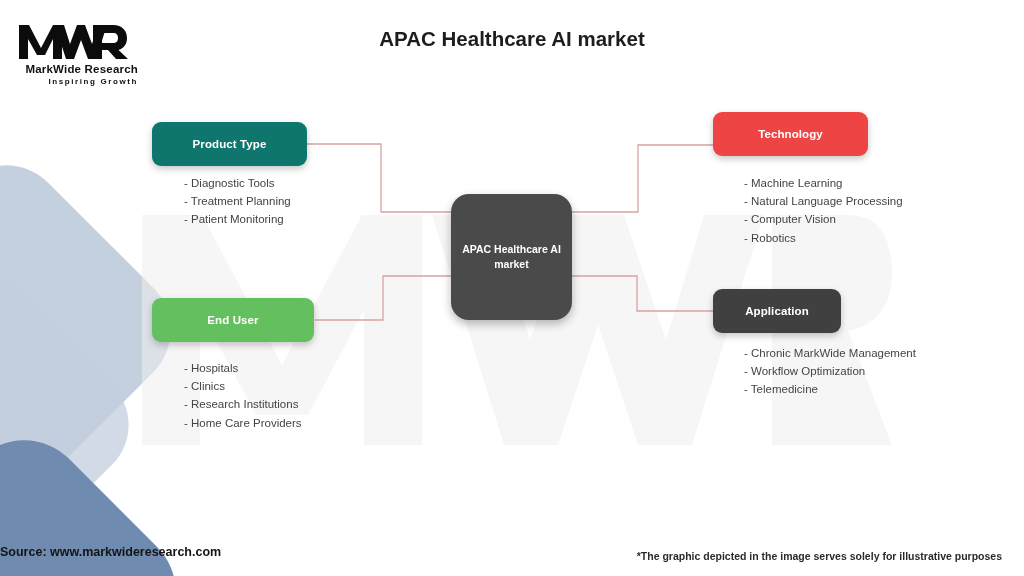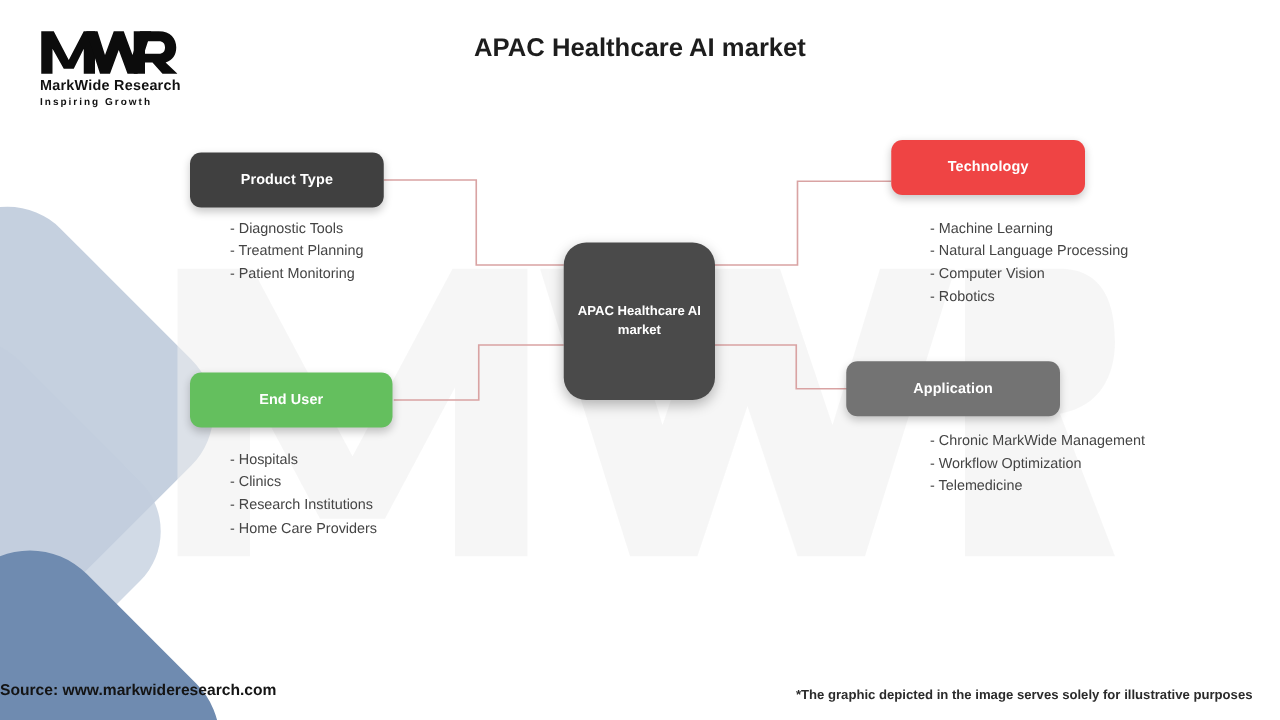--- a/index.html
+++ b/index.html
@@ -63,24 +63,24 @@
     width: 252px;
     height: 252px;
     background: #6f8bb0;
     border-radius: 64px;
     transform: rotate(45deg);
   }
 
   
   .logo {
     position: absolute;
-    left: 32px;
+    left: 18px;
     top: 22px;
     width: 120px;
-    text-align: left;
+    text-align: right;
   }
   .logo-mark { display: block; }
   .logo-name {
     font-size: 11.5px;
     font-weight: bold;
     color: #111111;
     letter-spacing: 0.2px;
     margin-top: 1px;
   }
   .logo-tag {
@@ -112,24 +112,24 @@
     border-radius: 9px;
     display: flex;
     align-items: center;
     justify-content: center;
     color: #ffffff;
     font-size: 11.5px;
     font-weight: bold;
     box-shadow: 0 3px 7px rgba(0,0,0,0.22);
     letter-spacing: 0.1px;
   }
-  .node-product  { left: 152px; top: 122px; width: 155px; height: 44px; background: #404040; }
+  .node-product  { left: 152px; top: 122px; width: 155px; height: 44px; background: #0f766e; }
   .node-tech     { left: 713px; top: 112px; width: 155px; height: 44px; background: #ef4444; }
   .node-enduser  { left: 152px; top: 298px; width: 162px; height: 44px; background: #64bf5e; }
-  .node-app      { left: 677px; top: 289px; width: 171px; height: 44px; background: #737373; }
+  .node-app      { left: 713px; top: 289px; width: 128px; height: 44px; background: #404040; }
 
   .node-center {
     position: absolute;
     left: 451px;
     top: 194px;
     width: 121px;
     height: 126px;
     background: #4a4a4a;
     border-radius: 18px;
     box-shadow: 0 4px 10px rgba(0,0,0,0.28);

